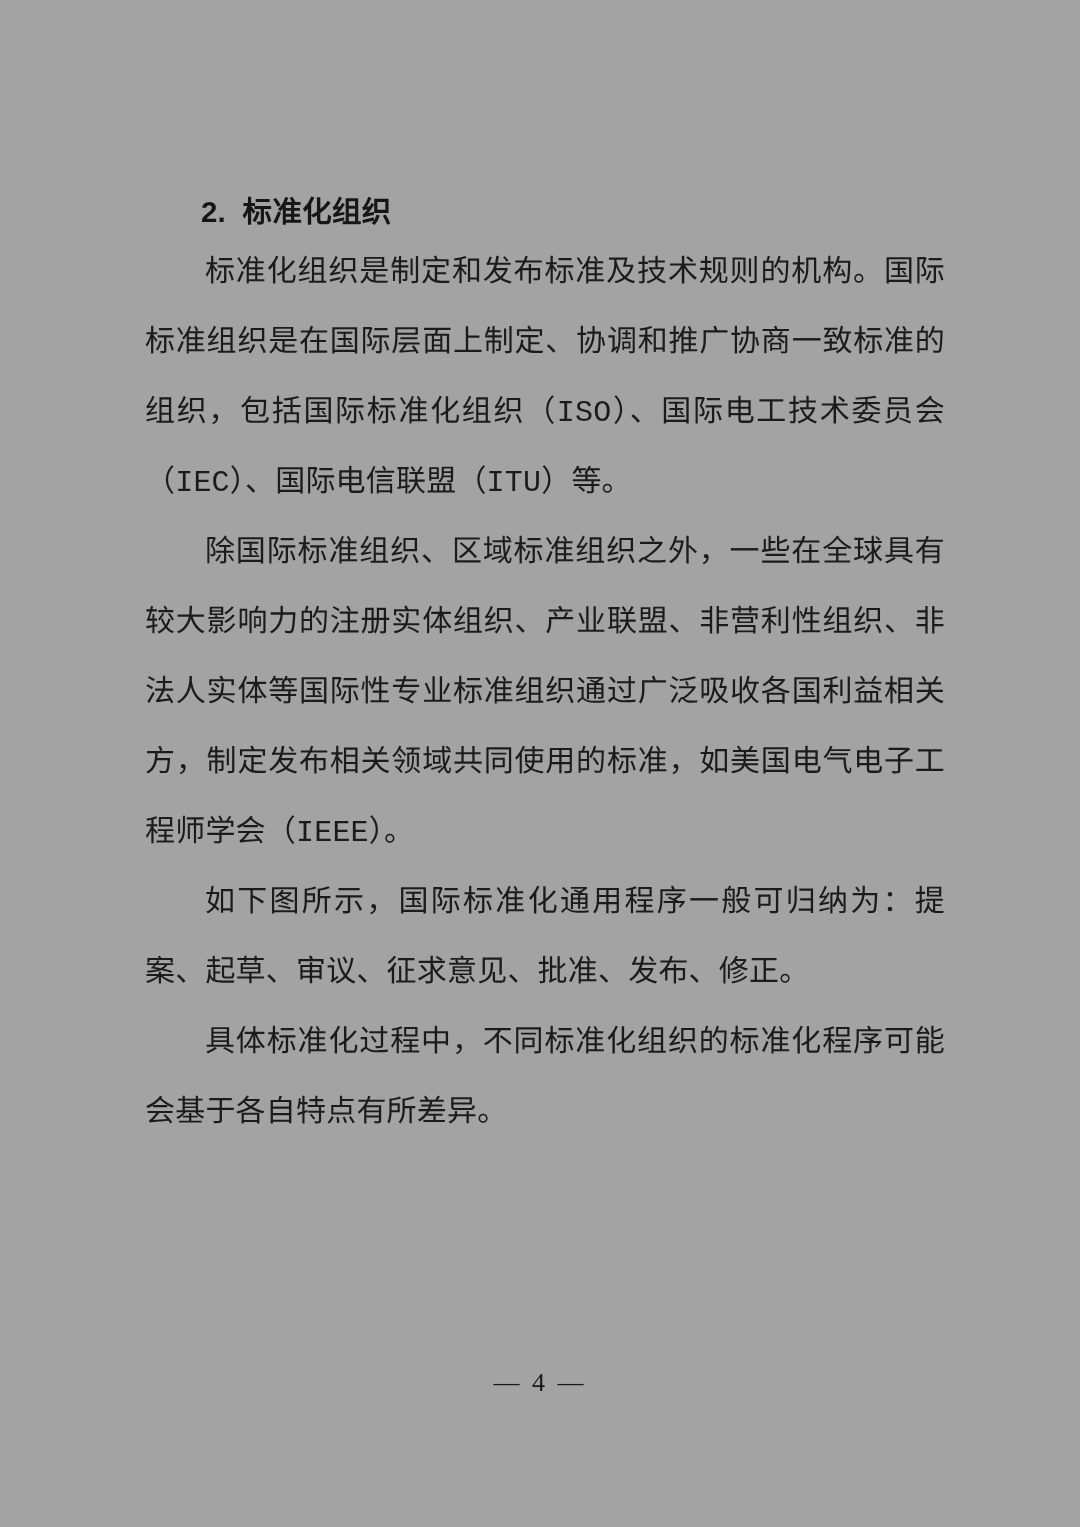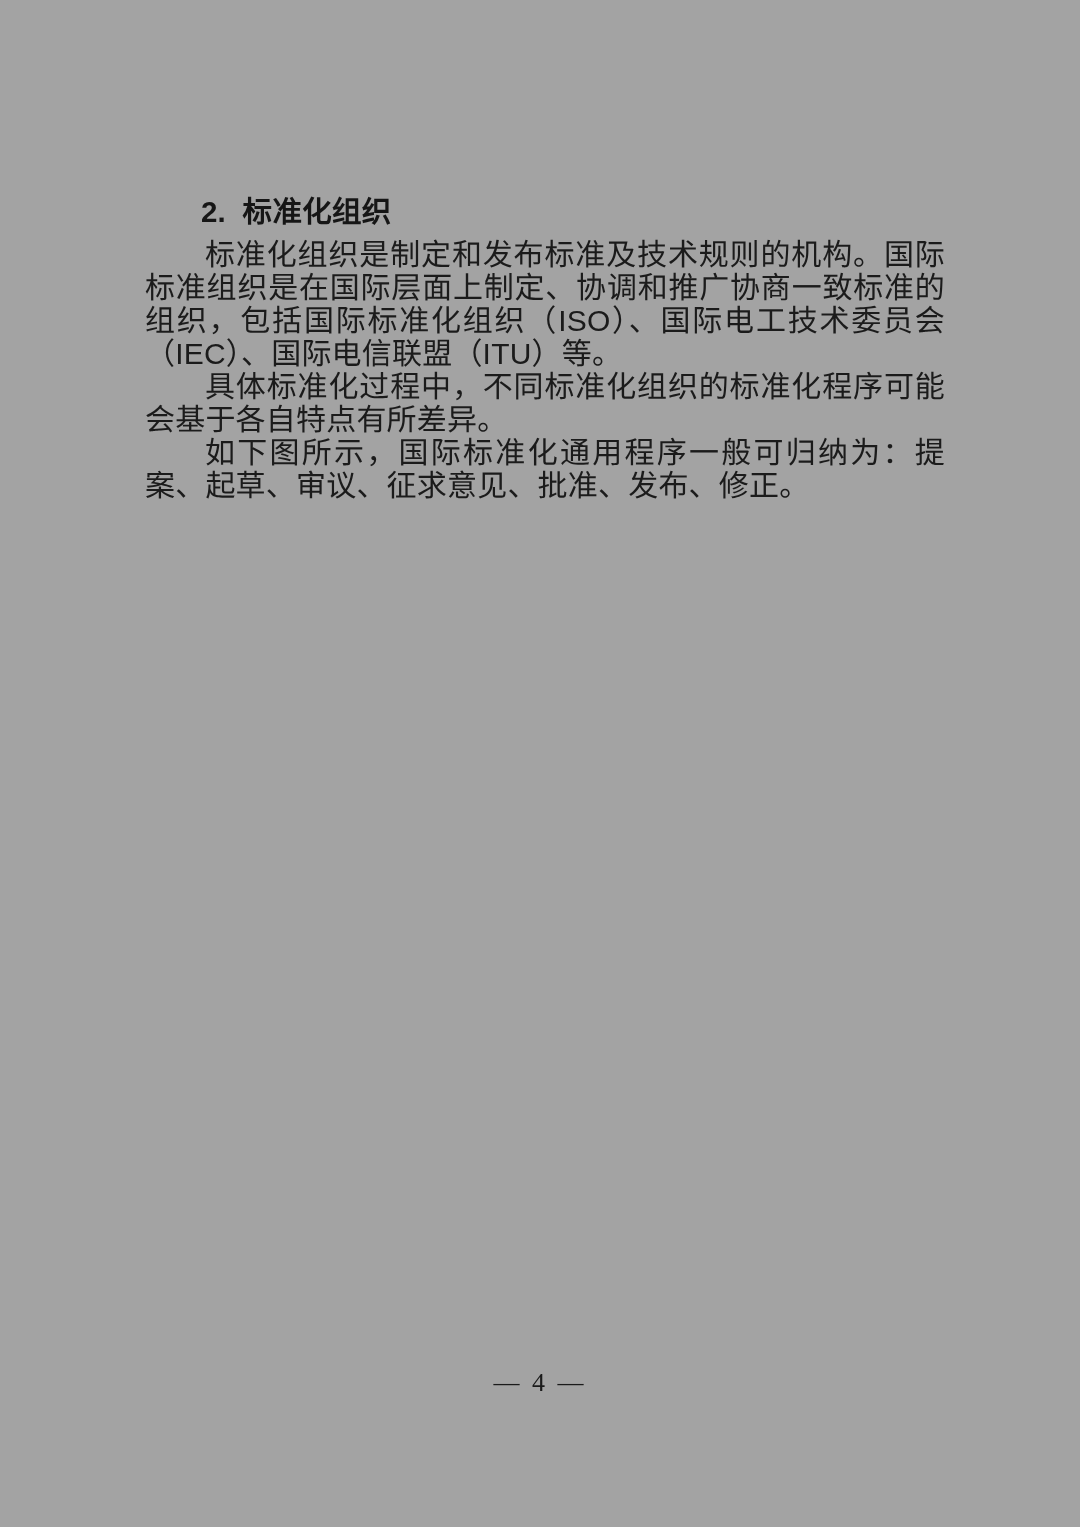--- a/index.html
+++ b/index.html
@@ -41,23 +41,23 @@
   .doc-heading .num {
     letter-spacing: 0;
   }
   .doc-heading .gap {
     display: inline-block;
     width: 17px;
   }
 
   
   .doc-para {
-    font-family: Liberation Sans, sans-serif;
+    font-family: Liberation Mono, monospace;
     font-size: 30px;
-    line-height: 33px;
+    line-height: 70px;
     color: #1b1b1b;
     text-align: justify;
     text-justify: inter-character;
     text-indent: 60px;
     margin: 0;
     letter-spacing: 0.2px;
     word-break: break-all;
   }
 
   
@@ -78,23 +78,24 @@
 
 <div class="page">
 
   <div class="content">
 
     <h2 class="doc-heading"><span class="num">2.</span><span class="gap"></span><span>标准化组织</span></h2>
 
     <p class="doc-para">标准化组织是制定和发布标准及技术规则的机构。国际标准组织是在国际层面上制定、协调和推广协商一致标准的组织，包括国际标准化组织（ISO）、国际电工技术委员会（IEC）、国际电信联盟（ITU）等。</p>
 
 
+    <p class="doc-para">除国际标准组织、区域标准组织之外，一些在全球具有较大影响力的注册实体组织、产业联盟、非营利性组织、非法人实体等国际性专业标准组织通过广泛吸收各国利益相关方，制定发布相关领域共同使用的标准，如美国电气电子工程师学会（IEEE）。</p>
 
 
+    <p class="doc-para">如下图所示，国际标准化通用程序一般可归纳为：提案、起草、审议、征求意见、批准、发布、修正。</p>
+
     <p class="doc-para">具体标准化过程中，不同标准化组织的标准化程序可能会基于各自特点有所差异。</p>
-
-    <p class="doc-para">如下图所示，国际标准化通用程序一般可归纳为：提案、起草、审议、征求意见、批准、发布、修正。</p>
 
   </div>
 
   <div class="page-footer">— 4 —</div>
 
 </div>
 
 </body></html>

